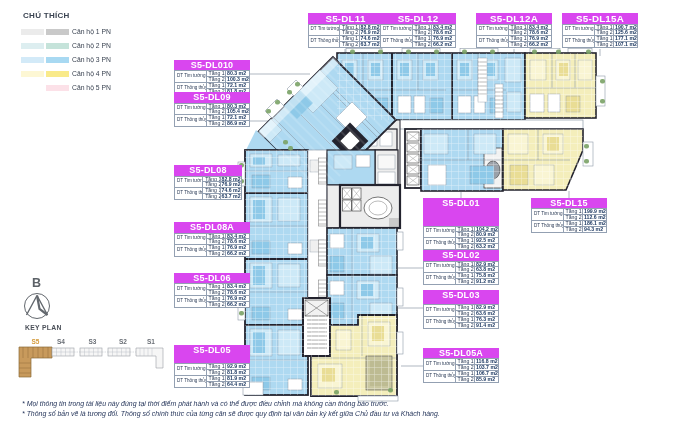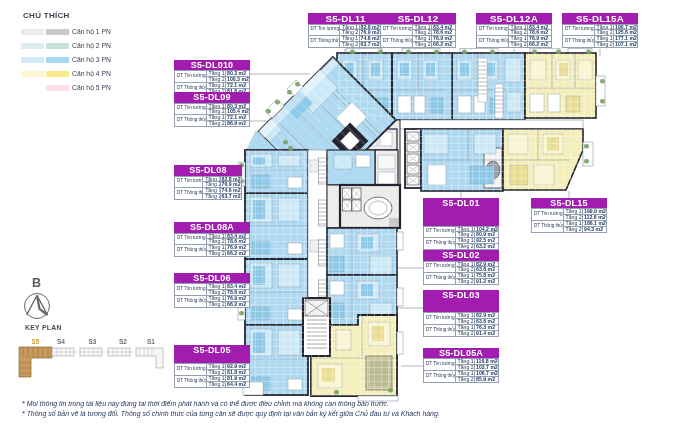--- a/index.html
+++ b/index.html
@@ -1,16 +1,16 @@
 <!DOCTYPE html>
 <html><head><meta charset="utf-8"><style>
 *{margin:0;padding:0;box-sizing:border-box}
 body{width:700px;height:429px;position:relative;font-family:"Liberation Sans",sans-serif;background:#fff;overflow:hidden}
 .bx{position:absolute;background:#fff}
-.bh{background:#a21caf;color:#fff;font-weight:bold;text-align:center;letter-spacing:0.2px}
+.bh{background:#d946ef;color:#fff;font-weight:bold;text-align:center;letter-spacing:0.2px}
 .bt{width:100%;border-collapse:collapse;table-layout:fixed}
 .bt td{border:0.5px solid #93a0b2;color:#2a3a55;padding:0 1px;height:4.9px;line-height:4.9px;white-space:nowrap;overflow:hidden}
 .bt td.lab{width:42%;text-align:left;padding-left:2px;font-size:4.6px}
 .bt td.tg{width:26%;text-align:left;padding-left:2px}
 .bt td.vl{width:32%;font-weight:bold;color:#1e3a63}
 .ld{stroke:#8e9aa8;stroke-width:0.7}
 .leg{position:absolute;left:23px;top:11px}
 .legt{font-size:8px;font-weight:bold;color:#3a4351;letter-spacing:0.3px}
 .lr{position:absolute;height:6px}
 .lr .s{position:absolute;width:23px;height:6px;top:0}
@@ -671,21 +671,21 @@
           <td class="vl">75.8 m2</td>
         </tr>
         <tr>
           <td class="tg">Tầng 2</td>
           <td class="vl">91.2 m2</td>
         </tr>
       </tbody>
     </table>
   </div>
 <div class="bx" style="left:423px;top:290px;width:76px">
-    <div class="bh" style="height:22px;font-size:9px;line-height:10.5px">S5-DL03</div>
+    <div class="bh" style="height:14px;font-size:9px;line-height:10.5px">S5-DL03</div>
     <table class="bt" style="font-size:5.2px">
       <tbody>
         <tr>
           <td class="lab" rowspan="2">DT Tim tường</td>
           <td class="tg">Tầng 1</td>
           <td class="vl">82.9 m2</td>
         </tr>
         <tr>
           <td class="tg">Tầng 2</td>
           <td class="vl">63.6 m2</td>

